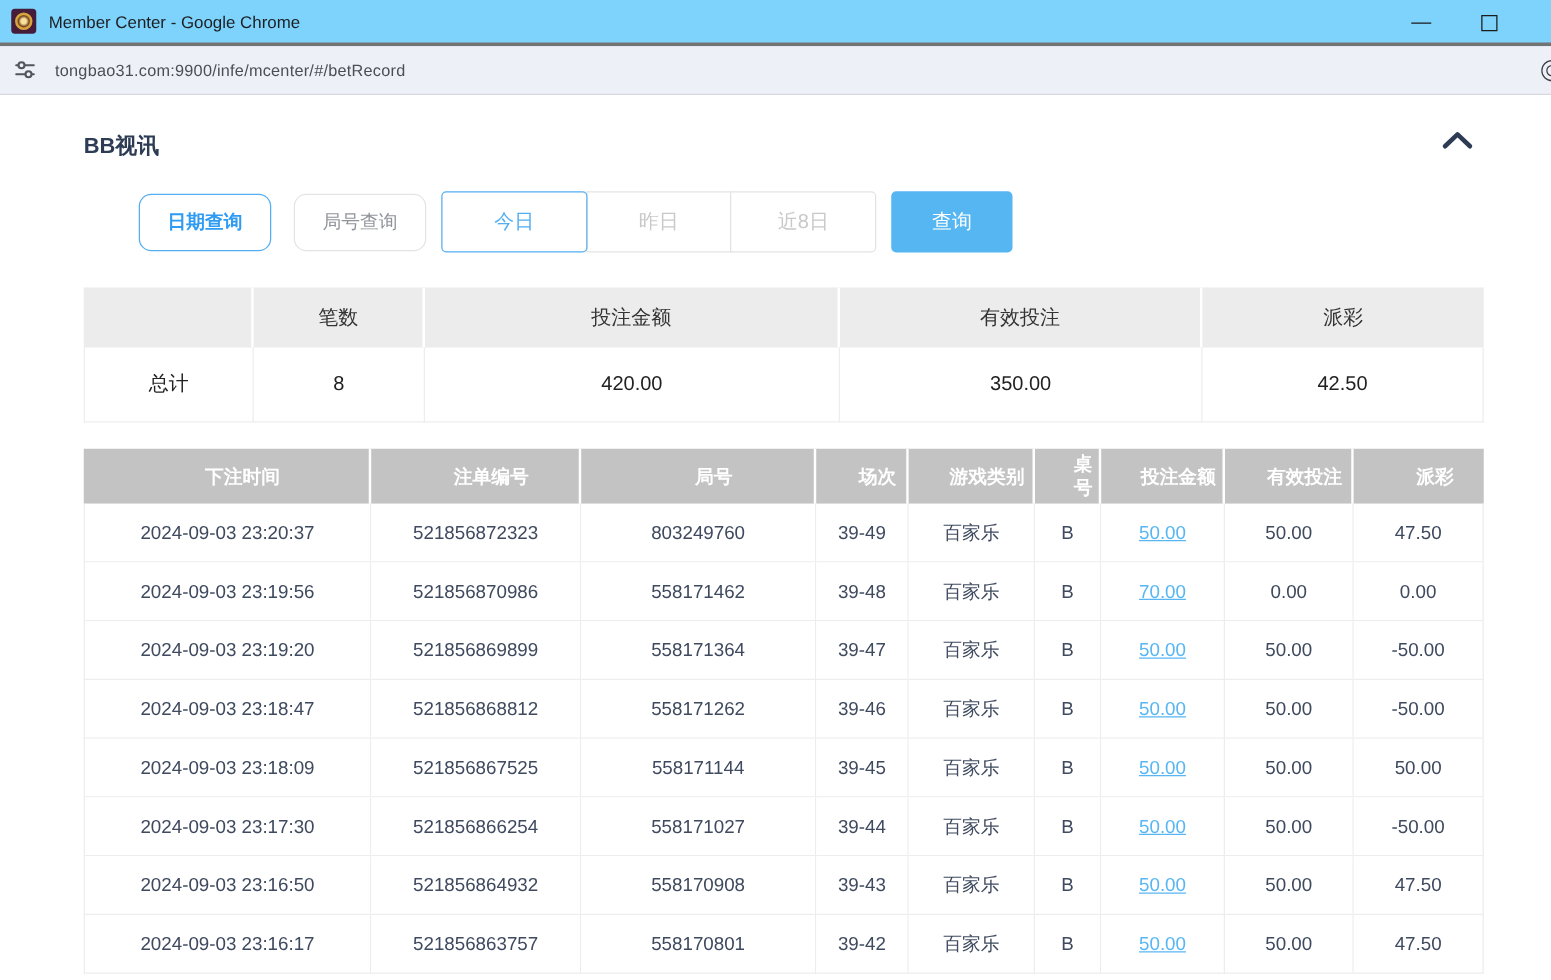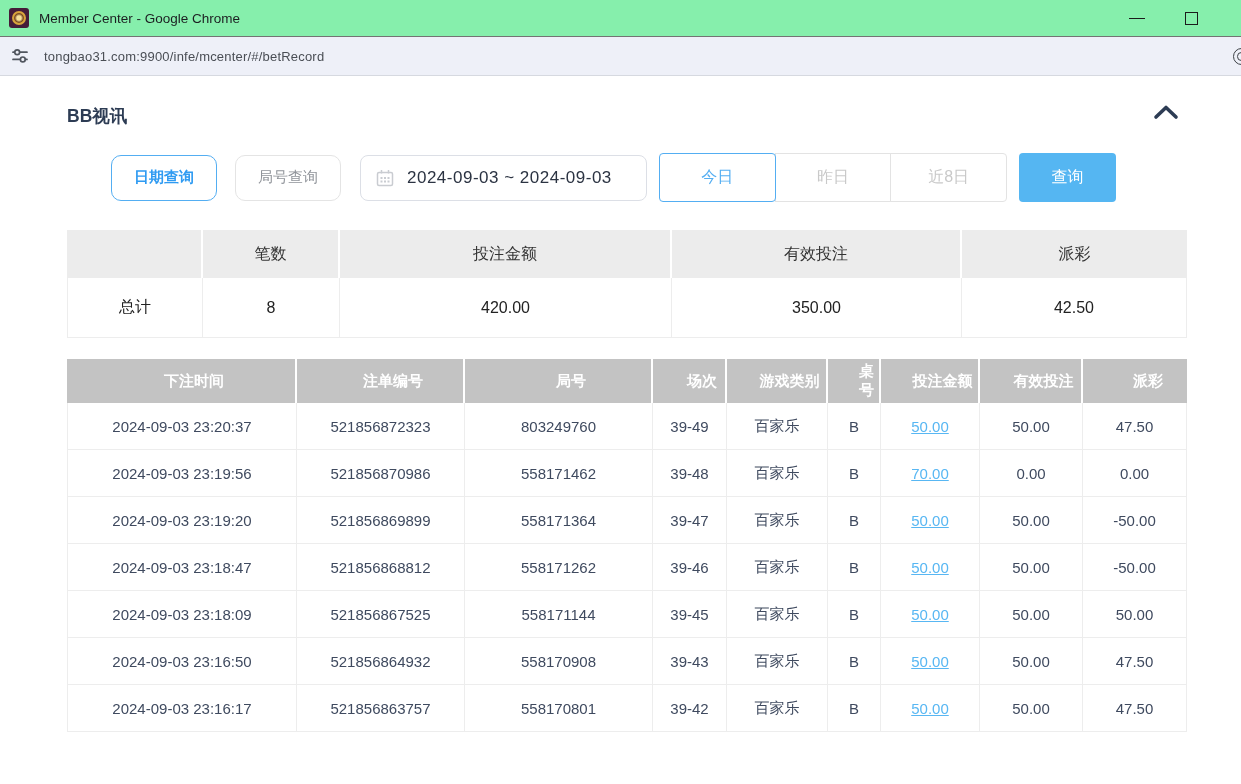--- a/index.html
+++ b/index.html
@@ -1,21 +1,21 @@
 <!DOCTYPE html>
 <html><head>
 <meta charset="utf-8">
 <style>
   * { margin:0; padding:0; box-sizing:border-box; }
   html,body { width:1241px; height:784px; overflow:hidden; background:#fff;
     font-family:"Liberation Sans","DejaVu Sans",sans-serif; }
 
   
-  .titlebar { height:37px; background:#86efac; display:flex; align-items:center;
-    padding-left:9px; position:relative; border-bottom:1px solid #737373; }
+  .titlebar { height:37px; background:#7dd3fc; display:flex; align-items:center;
+    padding-left:9px; position:relative; border-bottom:3px solid #737373; }
   .favicon { width:20px; height:20px; border-radius:3px; background:#451c39;
     position:relative; flex:0 0 auto; }
   .favicon .fav-ring { position:absolute; inset:3px; border-radius:50%;
     border:2px solid #d9a43c;
     background:radial-gradient(circle,#f7e09a 0 30%, #7a4a23 60%, #b5862e 100%); }
   .title-text { margin-left:10px; font-size:13.5px; color:#1c1e21; }
   .win-controls { position:absolute; right:42px; top:0; height:37px;
     display:flex; align-items:center; gap:38px; }
   .win-btn { width:16px; height:16px; display:flex; align-items:center;
     justify-content:center; cursor:default; }
@@ -118,38 +118,20 @@
     <span class="page-title">BB视讯</span>
     <svg class="collapse-btn" viewBox="0 0 26 16">
       <polyline points="3,13 13,3.5 23,13" fill="none" stroke="#2d3c54" stroke-width="3.6" stroke-linecap="round" stroke-linejoin="round"></polyline>
     </svg>
   </div>
 
   <div class="filter-row">
     <button class="pill-btn pill-active">日期查询</button>
     <button class="pill-btn pill-inactive">局号查询</button>
 
-    <div class="date-input">
-      <svg class="cal-icon" viewBox="0 0 18 18">
-        <g stroke="#c9ccd1" fill="none" stroke-width="1.5">
-          <rect x="1.5" y="3.5" width="15" height="13" rx="1.5"></rect>
-          <line x1="5.5" y1="1" x2="5.5" y2="4.5"></line>
-          <line x1="12.5" y1="1" x2="12.5" y2="4.5"></line>
-        </g>
-        <g fill="#c9ccd1">
-          <rect x="4.5" y="8" width="2" height="2"></rect>
-            <rect x="8" y="8" width="2" height="2"></rect>
-            <rect x="11.5" y="8" width="2" height="2"></rect>
-          <rect x="4.5" y="11.5" width="2" height="2"></rect>
-            <rect x="8" y="11.5" width="2" height="2"></rect>
-            <rect x="11.5" y="11.5" width="2" height="2"></rect>
-        </g>
-      </svg>
-      <span class="date-text">2024-09-03 ~ 2024-09-03</span>
-    </div>
 
     <div class="seg-group">
       <button class="seg-btn seg-active">今日</button>
       <button class="seg-btn">昨日</button>
       <button class="seg-btn">近8日</button>
     </div>
 
     <button class="search-btn">查询</button>
   </div>
 
@@ -256,20 +238,31 @@
           <td>521856867525</td>
           <td>558171144</td>
           <td>39-45</td>
           <td>百家乐</td>
           <td>B</td>
           <td><a class="bet-link">50.00</a></td>
           <td>50.00</td>
           <td>50.00</td>
         </tr>
         <tr>
+          <td>2024-09-03 23:17:30</td>
+          <td>521856866254</td>
+          <td>558171027</td>
+          <td>39-44</td>
+          <td>百家乐</td>
+          <td>B</td>
+          <td><a class="bet-link">50.00</a></td>
+          <td>50.00</td>
+          <td class="neg">-50.00</td>
+        </tr>
+        <tr>
           <td>2024-09-03 23:16:50</td>
           <td>521856864932</td>
           <td>558170908</td>
           <td>39-43</td>
           <td>百家乐</td>
           <td>B</td>
           <td><a class="bet-link">50.00</a></td>
           <td>50.00</td>
           <td>47.50</td>
         </tr>

